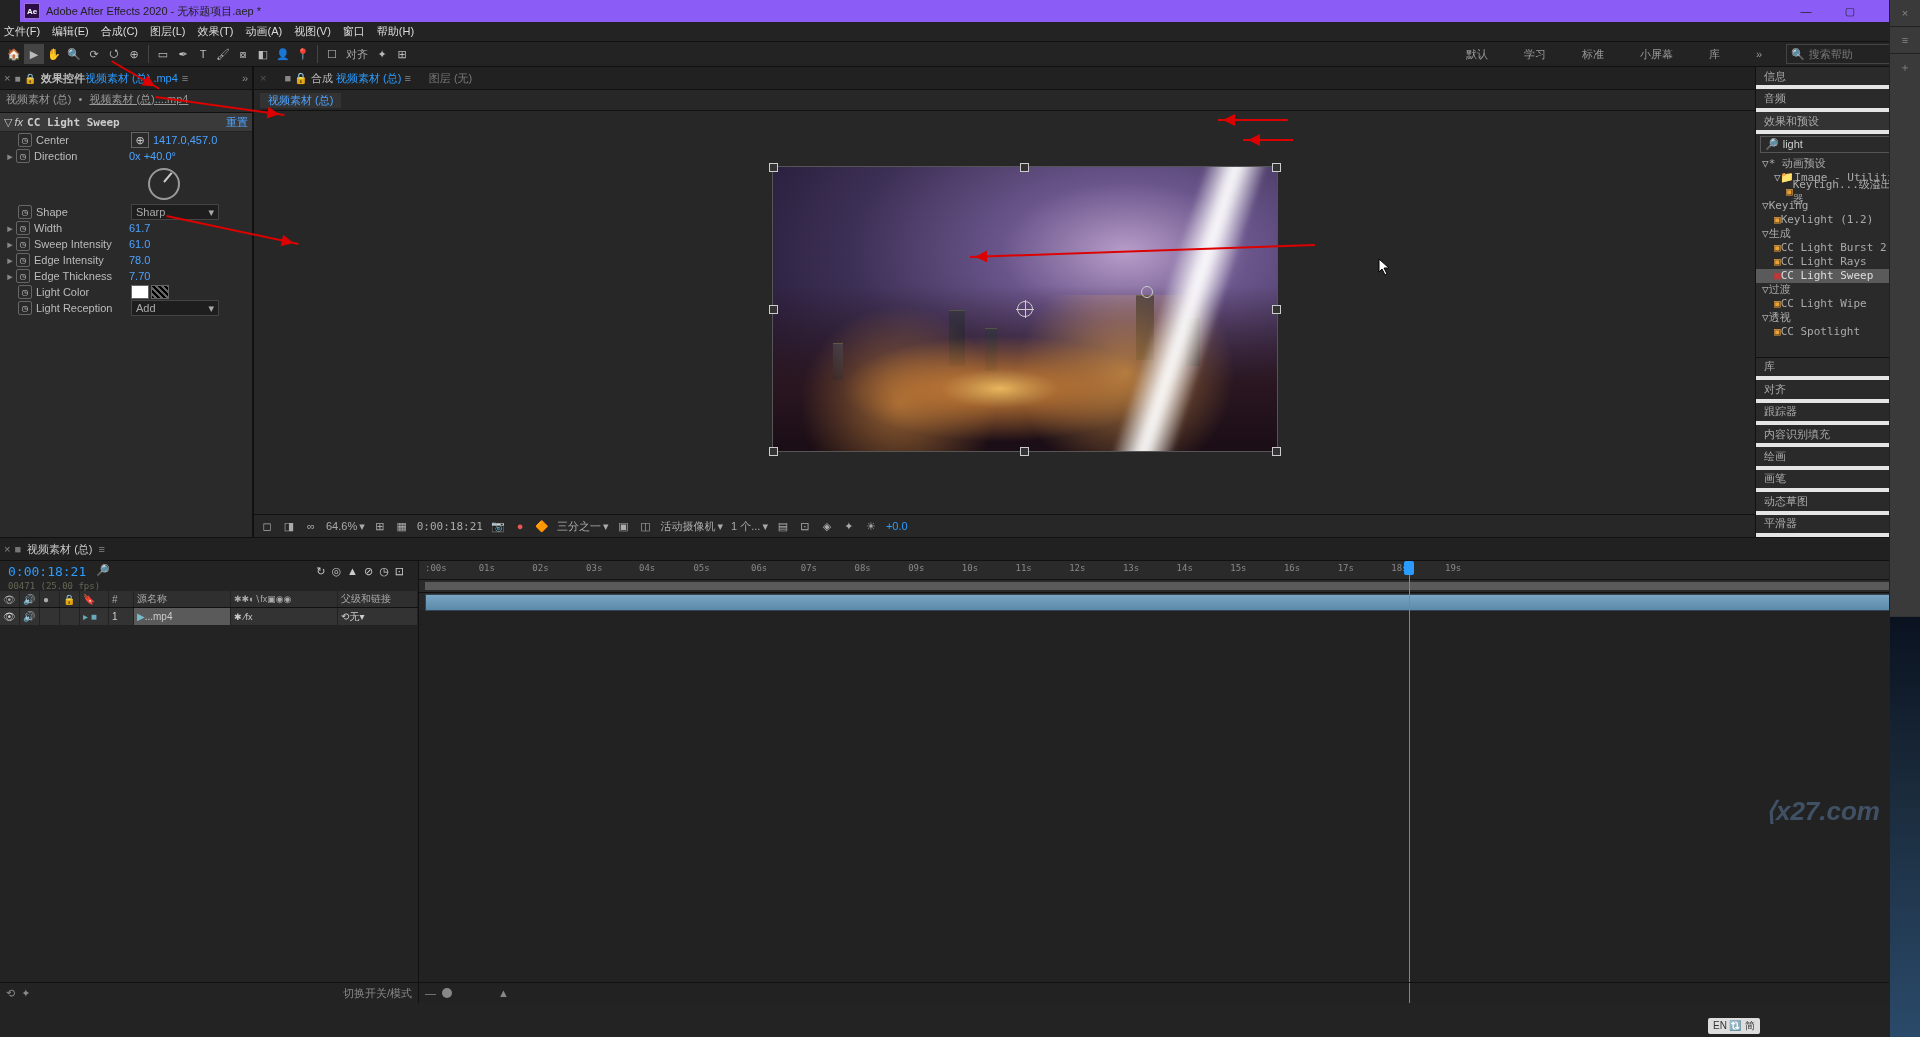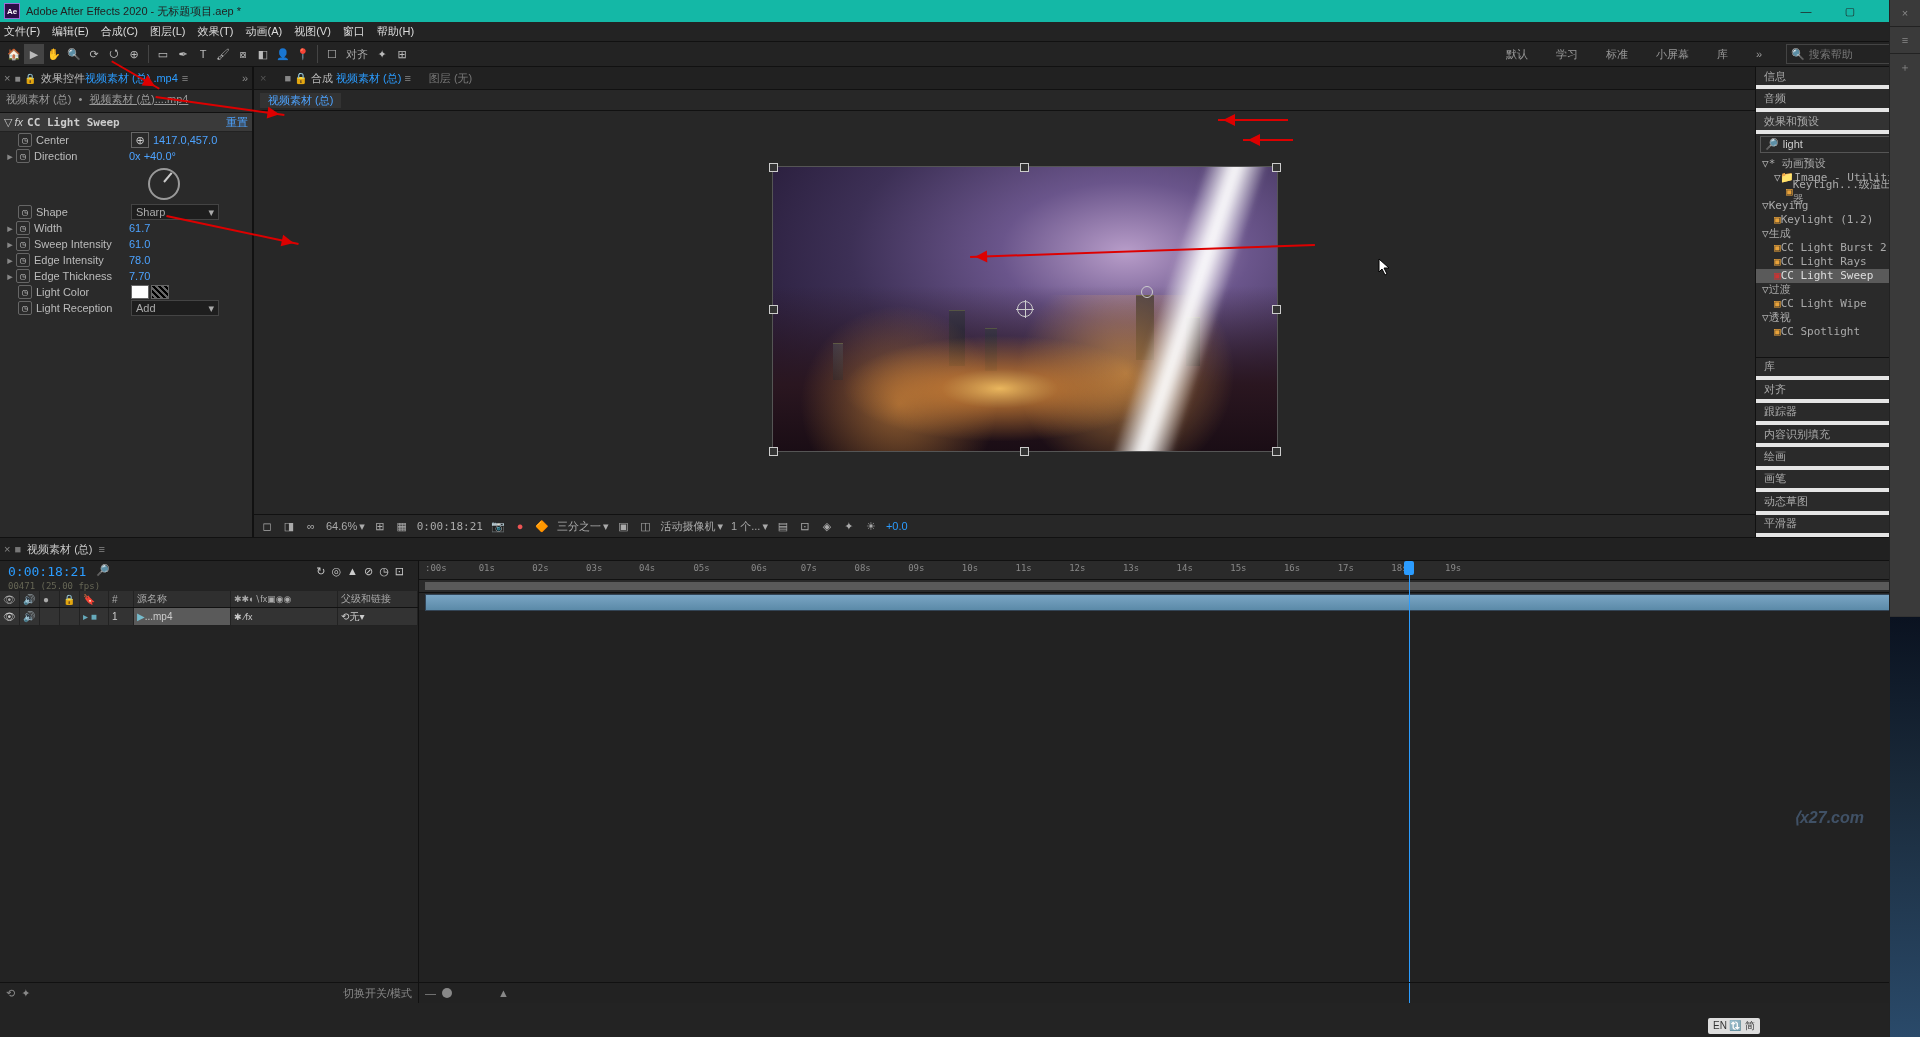--- a/index.html
+++ b/index.html
@@ -1,34 +1,34 @@
 <!DOCTYPE html>
 <html><head>
 <meta charset="utf-8">
 <style>
   html,body{margin:0;padding:0;width:1920px;height:1037px;background:#232323;font-family:"Microsoft YaHei","Segoe UI",Arial,sans-serif;font-size:11px;color:#ccc;overflow:hidden;}
-  .title-bar{height:22px;background:#14b8a6;color:#222;display:flex;align-items:center;padding:0 4px;}
+  .title-bar{height:22px;background:#8b5cf6;color:#222;display:flex;align-items:center;padding:0 4px;margin-left:20px;}
   .title-bar .ae-logo{width:14px;height:14px;background:#2c0e47;border:1px solid #9b6dd7;margin-right:6px;font-size:8px;color:#fff;display:flex;align-items:center;justify-content:center;font-weight:bold;}
   .title-bar .win-btns{margin-left:auto;display:flex;gap:20px;padding-right:10px;}
   .title-bar .win-btn{width:24px;height:22px;text-align:center;line-height:22px;}
   .menu-bar{height:19px;background:#232323;display:flex;align-items:center;padding-left:4px;gap:12px;color:#ddd;}
   .menu-bar .m{cursor:default;}
   .tool-bar{height:24px;background:#232323;border-top:1px solid #111;border-bottom:1px solid #111;display:flex;align-items:center;padding:0 4px;}
   .tool{width:20px;height:20px;display:flex;align-items:center;justify-content:center;color:#bbb;}
   .tool.sel{background:#444;}
   .sep{width:1px;height:18px;background:#444;margin:0 4px;}
-  .workspace-tabs{margin-left:auto;display:flex;gap:0;}
+  .workspace-tabs{margin-left:auto;display:flex;gap:8px;}
   .ws{padding:0 14px;height:24px;line-height:24px;color:#999;}
   .help-search{display:flex;align-items:center;gap:4px;margin-left:10px;border:1px solid #444;padding:0 4px;width:120px;height:18px;color:#777;}
   .main{display:flex;height:470px;}
   .left-panel{width:252px;background:#2a2a2a;border-right:1px solid #111;display:flex;flex-direction:column;}
   .tab-row{height:22px;background:#212121;display:flex;align-items:center;padding:0 4px;font-size:11px;border-bottom:1px solid #111;}
   .tab-row .x{color:#888;margin-right:4px;}
   .tab-row .lock{color:#888;margin-right:4px;font-size:10px;}
-  .tab-row .lbl{color:#bbb;}
+  .tab-row .lbl{color:#bbb;font-weight:bold;}
   .tab-row .blue{color:#2b9cff;}
   .bc{height:18px;padding:2px 6px;color:#999;border-bottom:1px solid #111;font-size:11px;}
   .fx-header{height:18px;background:#3a3a3a;display:flex;align-items:center;padding:0 4px;border-bottom:1px solid #222;}
   .fx-header .tri{color:#ccc;margin-right:2px;}
   .fx-header .fx{font-style:italic;color:#ccc;margin-right:4px;}
   .fx-header .name{color:#ccc;font-weight:bold;font-family:Consolas,monospace;}
   .fx-header .reset{color:#4da3ff;margin-left:auto;font-size:11px;}
   .prop{height:16px;display:flex;align-items:center;padding:0 4px 0 18px;}
   .prop .t{width:12px;text-align:center;}
   .prop .sw{width:12px;height:12px;border:1px solid #666;border-radius:2px;margin-right:4px;display:flex;align-items:center;justify-content:center;font-size:8px;}
@@ -93,21 +93,21 @@
   .track{height:17px;position:relative;background:#272727;border-bottom:1px solid #222;}
   .clip{position:absolute;height:15px;top:1px;left:6px;right:24px;background:linear-gradient(180deg,#7aa5c4,#5b8aa8);border:1px solid #345;}
   .playhead{position:absolute;top:0;bottom:0;width:1px;background:#2b9cff;}
   .ph-head{position:absolute;top:0;width:10px;height:14px;background:#2b9cff;border-radius:2px;transform:translateX(-5px);}
   .arrow{position:absolute;background:#d00;height:2px;z-index:100;pointer-events:none;}
   .arrow:after{content:"";position:absolute;right:-1px;top:-5px;border:6px solid transparent;border-left:12px solid #d00;}
   .arrow.rev:after{right:auto;left:-1px;border:6px solid transparent;border-right:12px solid #d00;}
   .cursor-ptr{position:absolute;width:14px;height:18px;z-index:120;}
   .right-edge{position:absolute;right:0;top:0;width:30px;height:1037px;display:flex;flex-direction:column;background:#3a3a3a;border-left:1px solid #222;}
   .re-tab{height:26px;border-bottom:1px solid #222;display:flex;align-items:center;justify-content:center;color:#888;}
-  .watermark{position:absolute;right:56px;bottom:210px;font-size:16px;color:rgba(120,170,230,0.35);font-style:italic;font-weight:bold;z-index:50;}
+  .watermark{position:absolute;right:40px;bottom:210px;font-size:26px;color:rgba(120,170,230,0.35);font-style:italic;font-weight:bold;z-index:50;}
   .lang-ind{position:absolute;right:160px;bottom:3px;background:#ddd;color:#333;font-size:10px;padding:1px 5px;border-radius:2px;}
 </style>
 </head>
 <body>
 
 <div class="title-bar">
   <div class="ae-logo">Ae</div>
   <span>Adobe After Effects 2020 - 无标题项目.aep *</span>
   <div class="win-btns">
     <div class="win-btn">—</div>

